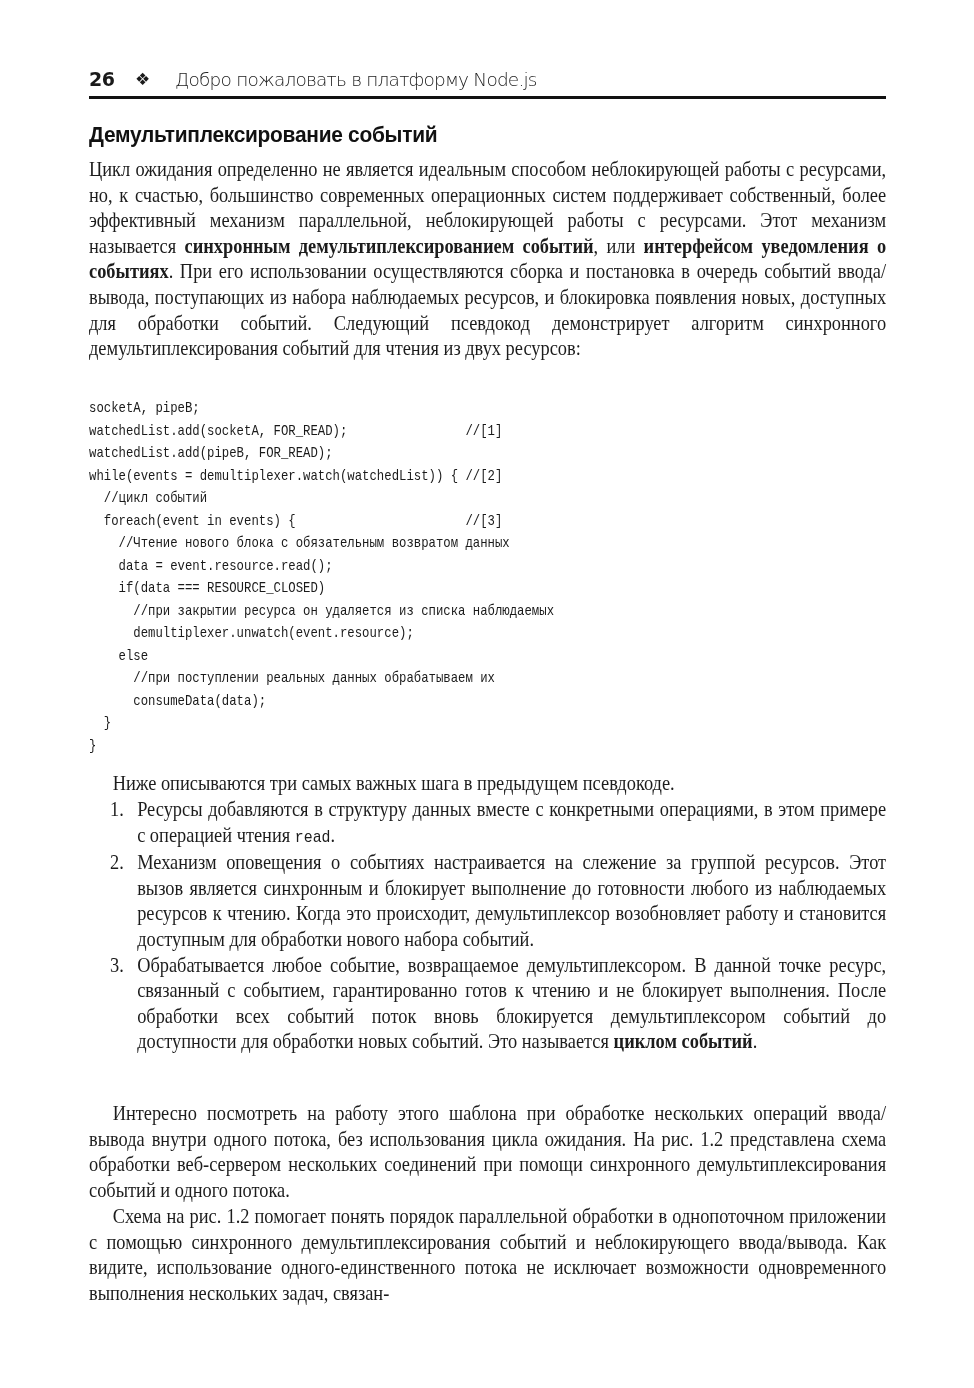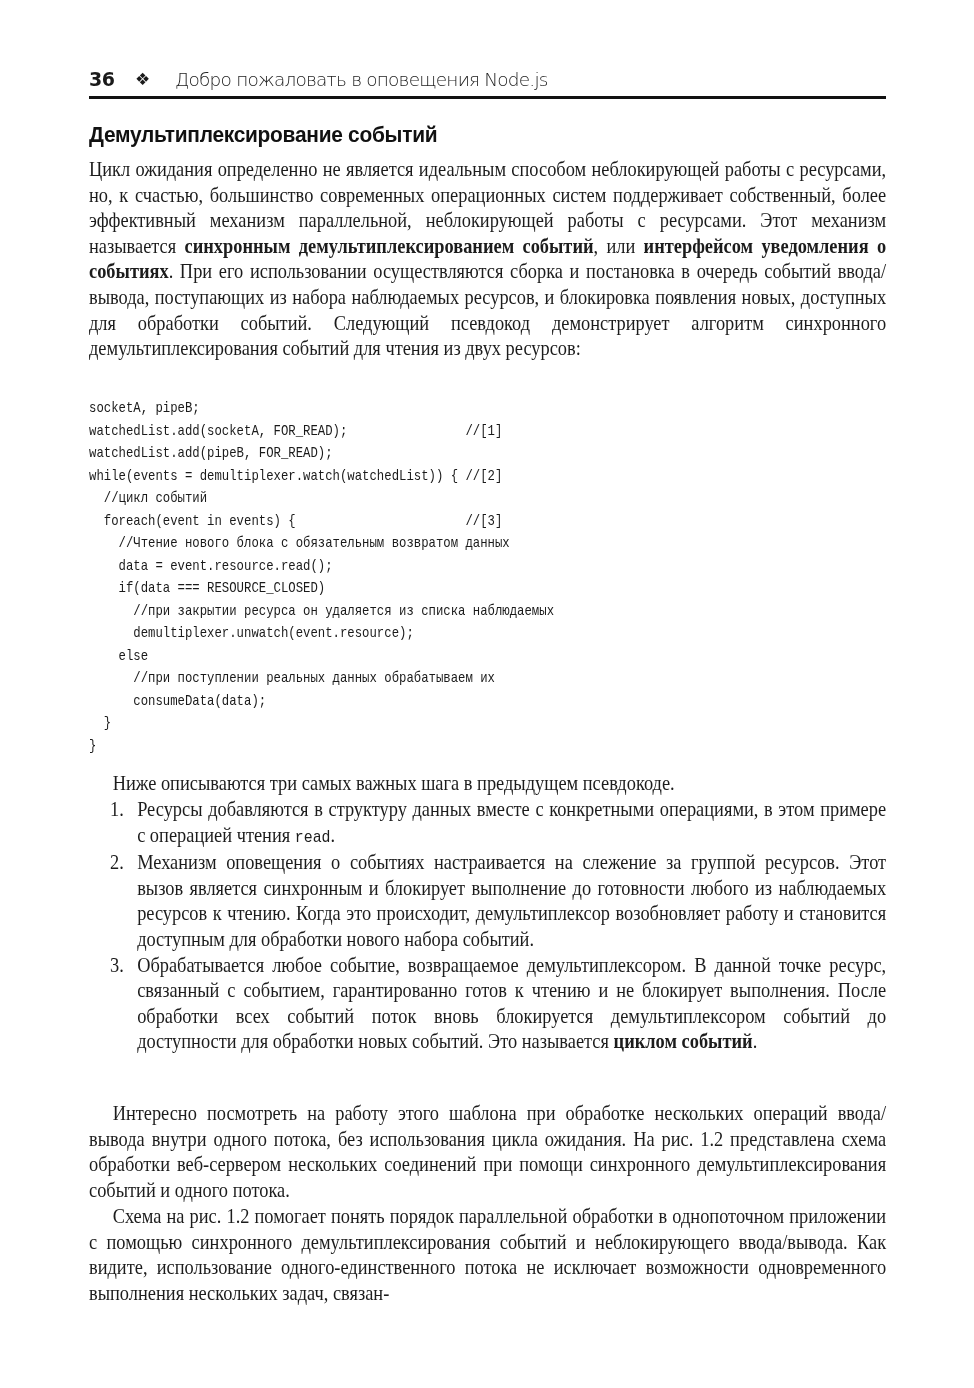--- a/index.html
+++ b/index.html
@@ -21,23 +21,23 @@
   .p4 { position: absolute; top: 1204px; left: 0; width: 911px; margin: 0; text-indent: 27px; transform: scaleX(0.875); transform-origin: left; }
   .inline-code { font-family: "Liberation Mono", monospace; font-size: 17px; }
   b { font-weight: bold; }
 </style>
 </head>
 <body>
 
 <div class="page">
 
   <div class="running-head">
-    <span class="pnum">36</span>
+    <span class="pnum">26</span>
     <span class="orn">❖</span>
-    <span class="title">Добро пожаловать в оповещения Node.js</span>
+    <span class="title">Добро пожаловать в платформу Node.js</span>
   </div>
 
   <h2 class="section">Демультиплексирование событий</h2>
 
   <p class="body-text p1"><span>Цикл ожидания определенно не является идеальным способом неблокирующей работы с ресурсами, но, к счастью, большинство современных операционных систем поддерживает собственный, более эффективный механизм параллельной, неблокирующей работы с ресурсами. Этот механизм называется </span><b>синхронным демультиплексированием событий</b><span>, или </span><b>интерфейсом уведомления о событиях</b><span>. При его использовании осуществляются сборка и постановка в очередь событий ввода/вывода, поступающих из набора наблюдаемых ресурсов, и блокировка появления новых, доступных для обработки событий. Следующий псевдокод демонстрирует алгоритм синхронного демультиплексирования событий для чтения из двух ресурсов:</span></p>
 
   <pre class="code"><span>socketA, pipeB;</span>
 <span>watchedList.add(socketA, FOR_READ);                //[1]</span>
 <span>watchedList.add(pipeB, FOR_READ);</span>
 <span>while(events = demultiplexer.watch(watchedList)) { //[2]</span>

